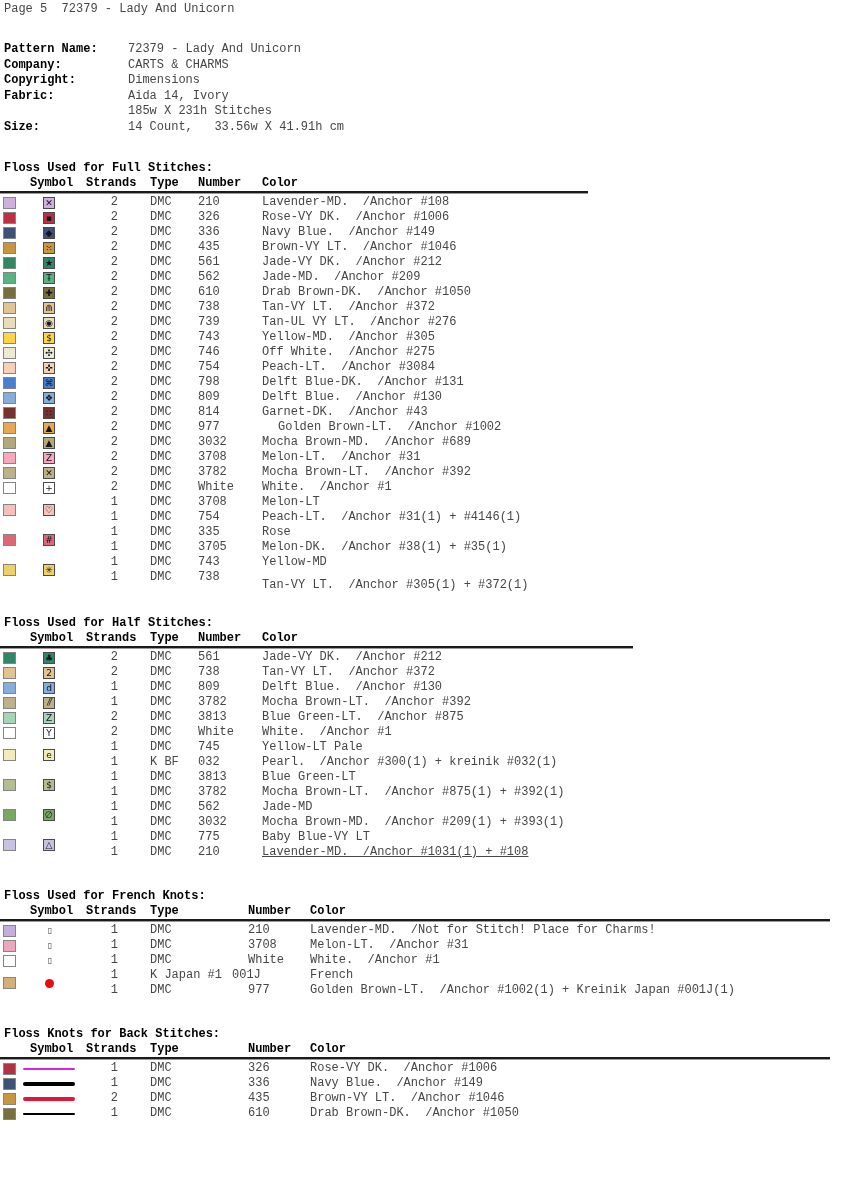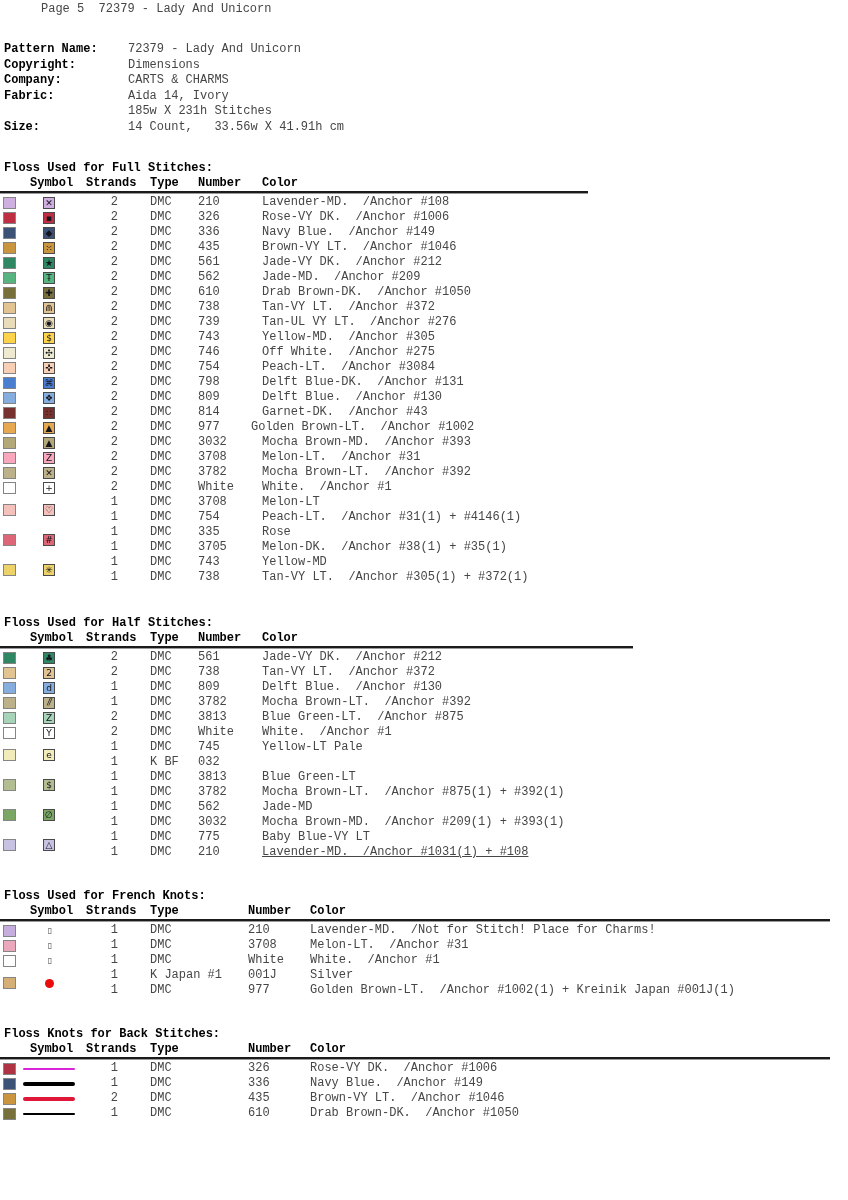--- a/index.html
+++ b/index.html
@@ -1,18 +1,18 @@
 <!DOCTYPE html>
 <html><head>
 <meta charset="utf-8">
 <style>
   html,body{margin:0;padding:0;background:#fff;}
   .page{position:relative;width:848px;height:1200px;background:#ffffff;overflow:hidden;
         font-family:"Liberation Mono","DejaVu Sans Mono",monospace;font-size:12px;color:#464646;}
-  .page-header{position:absolute;left:4px;top:2px;white-space:pre;color:#464646;margin-left:37px;}
+  .page-header{position:absolute;left:4px;top:2px;white-space:pre;color:#464646;}
   .info-block{position:absolute;left:4px;top:42px;}
   .info-row{height:15.5px;line-height:15.5px;white-space:pre;}
   .info-label{display:inline-block;width:124px;font-weight:bold;color:#000;}
   .info-value{color:#464646;}
   .section{position:absolute;left:0;width:848px;}
   .sec-title{position:absolute;left:4px;top:0;height:16px;line-height:16px;font-weight:bold;color:#000;white-space:pre;}
   .colhead{position:absolute;left:0;top:16px;height:15px;line-height:15px;width:848px;}
   .colhead span{position:absolute;top:0;font-weight:bold;color:#000;}
   .rule{position:absolute;left:0;top:31px;height:0;border-top:2px solid #1b1b1b;border-bottom:1px solid #9a9a9a;}
   .rows{position:absolute;left:0;top:35px;width:848px;}
@@ -29,22 +29,22 @@
   .c-strands{left:62px;width:56px;text-align:right;}
   .c-type{left:150px;}
 </style>
 </head>
 <body>
 
 <div class="page">
   <div class="page-header">Page 5  72379 - Lady And Unicorn</div>
   <div class="info-block">
       <div class="info-row"><span class="info-label">Pattern Name:</span><span class="info-value">72379 - Lady And Unicorn</span></div>
+      <div class="info-row"><span class="info-label">Company:</span><span class="info-value">CARTS &amp; CHARMS</span></div>
       <div class="info-row"><span class="info-label">Copyright:</span><span class="info-value">Dimensions</span></div>
-      <div class="info-row"><span class="info-label">Company:</span><span class="info-value">CARTS &amp; CHARMS</span></div>
       <div class="info-row"><span class="info-label">Fabric:</span><span class="info-value">Aida 14, Ivory</span></div>
       <div class="info-row"><span class="info-label"></span><span class="info-value">185w X 231h Stitches</span></div>
       <div class="info-row"><span class="info-label">Size:</span><span class="info-value">14 Count,   33.56w X 41.91h cm</span></div>
     </div>
   <div id="sections">
       <div class="section" style="top: 160px;">
         <div class="sec-title">Floss Used for Full Stitches:</div>
         <div class="colhead">
           <span style="left: 30px;">Symbol</span>
           <span style="left: 86px;">Strands</span>
@@ -204,31 +204,31 @@
               <span class="cell" style="left: 262px;">Garnet-DK.  /Anchor #43</span>
             </div>
           </div>
           <div class="trow" style="height: 15px;">
             <div class="swatch" style="background: rgb(231, 169, 79); top: 1.5px;"></div>
             <div class="symbox" style="background: rgb(231, 169, 79); top: 1.5px;">▲</div>
             <div class="tline" style="top: 0px;">
               <span class="cell c-strands">2</span>
               <span class="cell c-type">DMC</span>
               <span class="cell" style="left: 198px;">977</span>
-              <span class="cell" style="left: 251px;">Golden Brown-LT.  /Anchor #1002</span>
+              <span class="cell" style="left: 278px;">Golden Brown-LT.  /Anchor #1002</span>
             </div>
           </div>
           <div class="trow" style="height: 15px;">
             <div class="swatch" style="background: rgb(179, 168, 119); top: 1.5px;"></div>
             <div class="symbox" style="background: rgb(179, 168, 119); top: 1.5px;">▲</div>
             <div class="tline" style="top: 0px;">
               <span class="cell c-strands">2</span>
               <span class="cell c-type">DMC</span>
               <span class="cell" style="left: 198px;">3032</span>
-              <span class="cell" style="left: 262px;">Mocha Brown-MD.  /Anchor #393</span>
+              <span class="cell" style="left: 262px;">Mocha Brown-MD.  /Anchor #689</span>
             </div>
           </div>
           <div class="trow" style="height: 15px;">
             <div class="swatch" style="background: rgb(248, 167, 189); top: 1.5px;"></div>
             <div class="symbox" style="background: rgb(248, 167, 189); top: 1.5px;">Z</div>
             <div class="tline" style="top: 0px;">
               <span class="cell c-strands">2</span>
               <span class="cell c-type">DMC</span>
               <span class="cell" style="left: 198px;">3708</span>
               <span class="cell" style="left: 262px;">Melon-LT.  /Anchor #31</span>
@@ -292,21 +292,21 @@
             <div class="tline" style="top: 0px;">
               <span class="cell c-strands">1</span>
               <span class="cell c-type">DMC</span>
               <span class="cell" style="left: 198px;">743</span>
               <span class="cell" style="left: 262px;">Yellow-MD</span>
             </div>
             <div class="tline" style="top: 15px;">
               <span class="cell c-strands">1</span>
               <span class="cell c-type">DMC</span>
               <span class="cell" style="left: 198px;">738</span>
-              <span class="cell" style="left: 262px;">Tan-VY LT.  /Anchor #305(1) + #372(1)</span>
+              <span class="cell" style="left: 262px; margin-top: 8px;">Tan-VY LT.  /Anchor #305(1) + #372(1)</span>
             </div>
           </div>
         </div>
       </div>
       <div class="section" style="top: 615px;">
         <div class="sec-title">Floss Used for Half Stitches:</div>
         <div class="colhead">
           <span style="left: 30px;">Symbol</span>
           <span style="left: 86px;">Strands</span>
           <span style="left: 150px;">Type</span>
@@ -381,20 +381,21 @@
             <div class="tline" style="top: 0px;">
               <span class="cell c-strands">1</span>
               <span class="cell c-type">DMC</span>
               <span class="cell" style="left: 198px;">745</span>
               <span class="cell" style="left: 262px;">Yellow-LT Pale</span>
             </div>
             <div class="tline" style="top: 15px;">
               <span class="cell c-strands">1</span>
               <span class="cell c-type">K BF</span>
               <span class="cell" style="left: 198px;">032</span>
+              <span class="cell" style="left: 262px;">Pearl.  /Anchor #300(1) + kreinik #032(1)</span>
             </div>
           </div>
           <div class="trow" style="height: 30px;">
             <div class="swatch" style="background: rgb(178, 189, 146); top: 9px;"></div>
             <div class="symbox" style="background: rgb(178, 189, 146); top: 9px;">$</div>
             <div class="tline" style="top: 0px;">
               <span class="cell c-strands">1</span>
               <span class="cell c-type">DMC</span>
               <span class="cell" style="left: 198px;">3813</span>
               <span class="cell" style="left: 262px;">Blue Green-LT</span>
@@ -480,22 +481,22 @@
               <span class="cell" style="left: 248px;">White</span>
               <span class="cell" style="left: 310px;">White.  /Anchor #1</span>
             </div>
           </div>
           <div class="trow" style="height: 30px;">
             <div class="swatch" style="background: rgb(212, 176, 119); top: 9px;"></div>
             <div class="dotsym" style="background: rgb(232, 12, 12); top: 10.5px;"></div>
             <div class="tline" style="top: 0px;">
               <span class="cell c-strands">1</span>
               <span class="cell c-type">K Japan #1</span>
-              <span class="cell" style="left: 248px; text-align: center;">001J</span>
-              <span class="cell" style="left: 310px;">Silver</span>
+              <span class="cell" style="left: 232px; text-align: center;">001J</span>
+              <span class="cell" style="left: 310px;">French</span>
             </div>
             <div class="tline" style="top: 15px;">
               <span class="cell c-strands">1</span>
               <span class="cell c-type">DMC</span>
               <span class="cell" style="left: 248px;">977</span>
               <span class="cell" style="left: 310px;">Golden Brown-LT.  /Anchor #1002(1) + Kreinik Japan #001J(1)</span>
             </div>
           </div>
         </div>
       </div>

